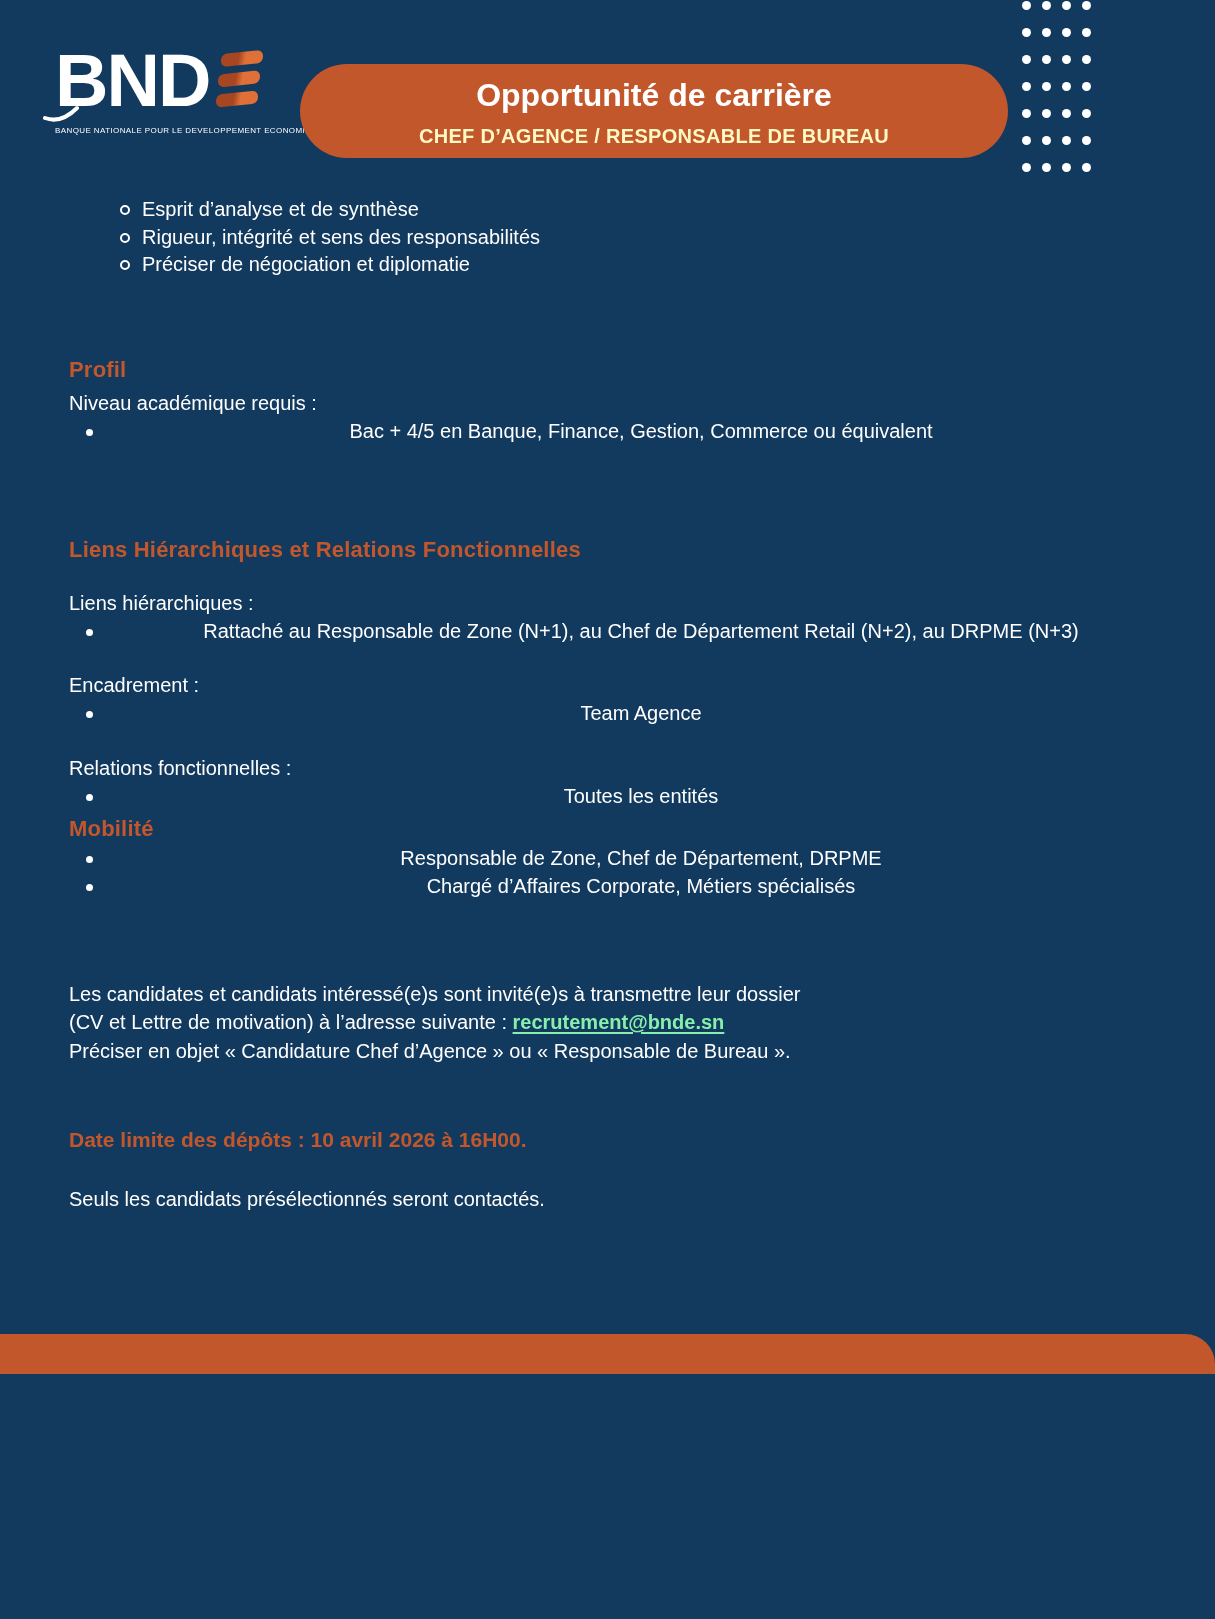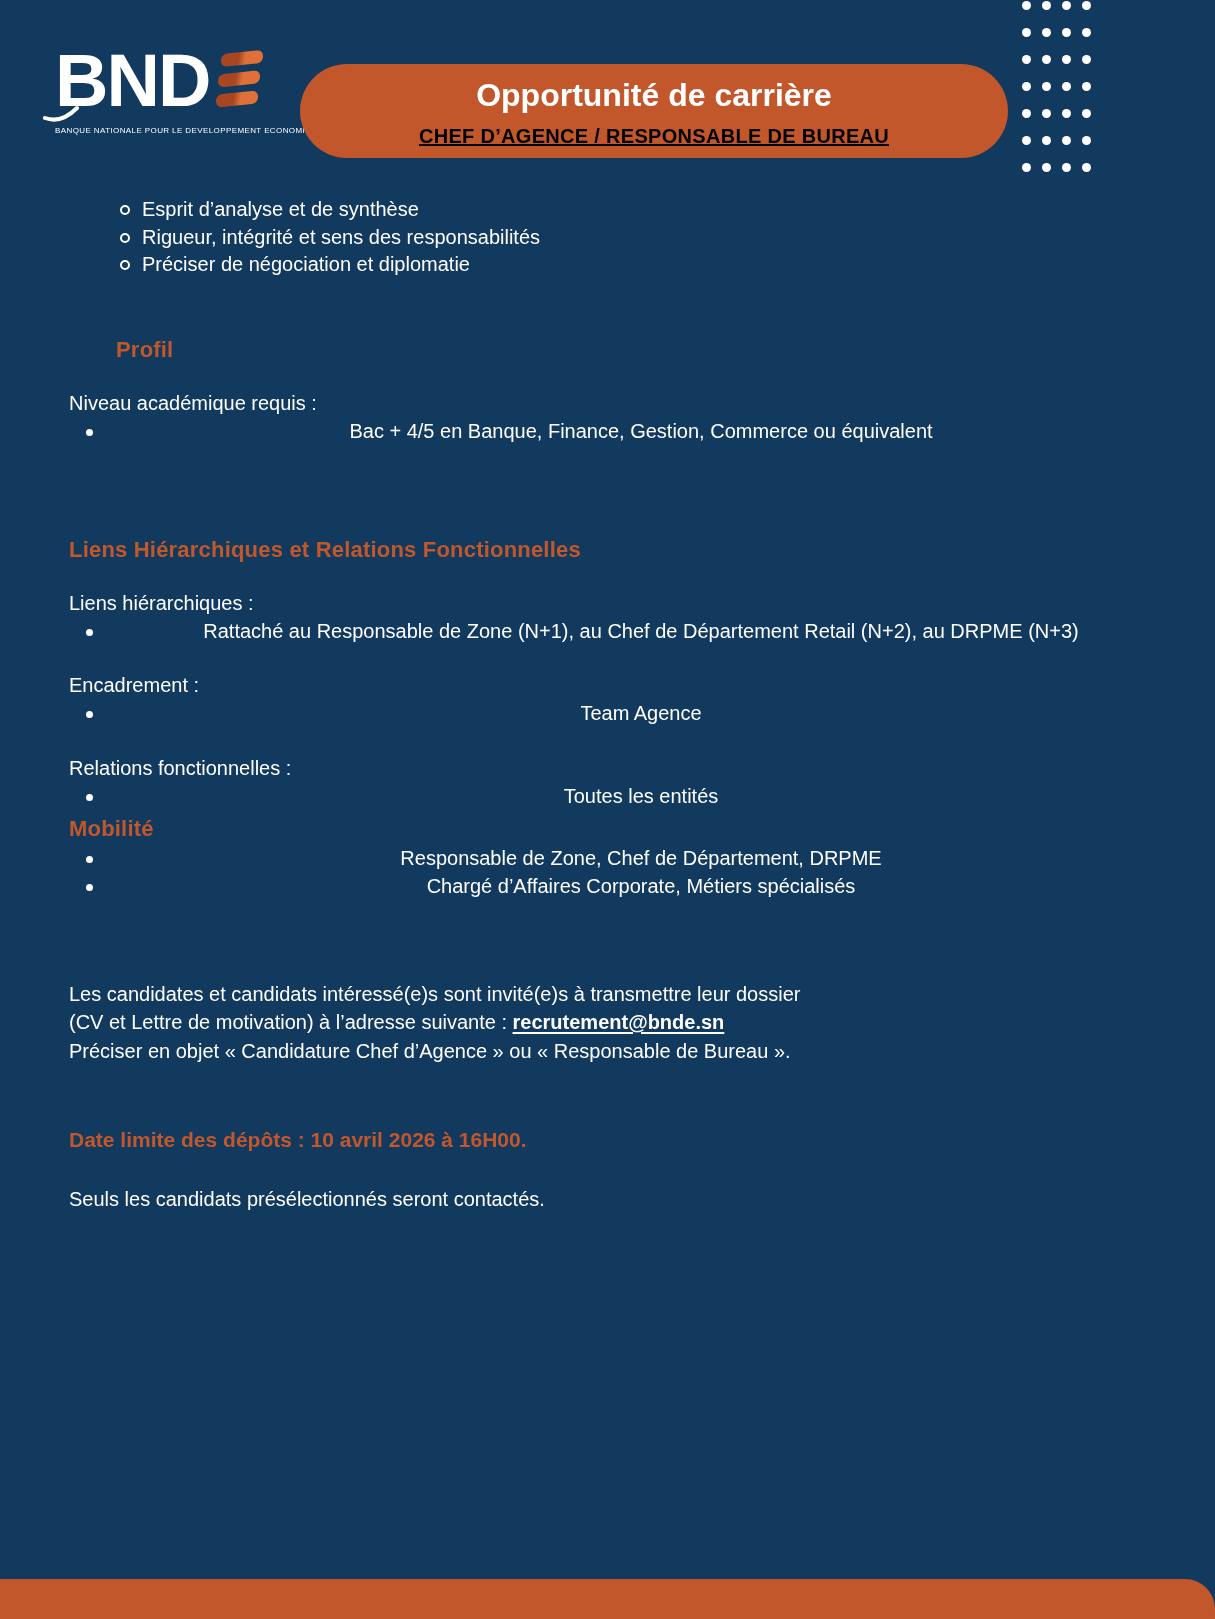--- a/index.html
+++ b/index.html
@@ -3,21 +3,21 @@
 <meta charset="utf-8">
 <style>
   * { margin:0; padding:0; box-sizing:border-box; }
   html,body { width:1215px; }
   body {
     font-family:"Liberation Sans", sans-serif;
     background:#12395E;
   }
   .page {
     position:relative;
-    width:1215px; height:1619px;
+    width:1215px; height:1374px;
     background:#12395E;
     color:#FFFFFF;
     overflow:hidden;
   }
 
   
   .logo { position:absolute; left:55px; top:44px; }
   .logo-row { display:flex; align-items:flex-start; }
   .wordmark {
     font-size:74px; font-weight:bold; line-height:1;
@@ -41,21 +41,21 @@
 
   
   .banner {
     position:absolute; left:300px; top:64px;
     width:708px; height:94px;
     background:#C2572C; border-radius:47px;
     display:flex; flex-direction:column; align-items:center; justify-content:center;
     text-align:center; padding-top:2px;
   }
   .banner-title { font-size:32px; font-weight:bold; color:#FFFFFF; line-height:1.2; }
-  .banner-subtitle { font-size:20px; font-weight:bold; color:#000000; letter-spacing:0.3px; margin-top:11px;text-decoration:underline; }
+  .banner-subtitle { font-size:20px; font-weight:bold; color:#fef9c3; letter-spacing:0.3px; margin-top:11px; }
 
   
   .dots {
     position:absolute; left:1022px; top:1px;
     display:grid; grid-template-columns:repeat(4, 9px); gap:18px 11px;
   }
   .dot { width:9px; height:9px; border-radius:50%; background:#FFFFFF; }
 
   
   .block { position:absolute; left:69px; right:40px; font-size:20px; line-height:27.5px; }
@@ -69,21 +69,21 @@
     content:""; position:absolute; left:-22px; top:9px;
     width:6px; height:6px; border:2px solid #FFFFFF; border-radius:50%;
   }
   ul.dot-list { padding-left:38px;text-align:center; }
   ul.dot-list li::before {
     content:""; position:absolute; left:-21px; top:11px;
     width:7px; height:7px; border-radius:50%; background:#FFFFFF;
   }
 
   .email-link {
-    color:#ffffff; font-weight:bold;
+    color:#86efac; font-weight:bold;
     text-decoration:underline; text-decoration-thickness:2px; text-underline-offset:3px;
     cursor:pointer;
   }
   .deadline { color:#C2572C; font-weight:bold; font-size:21px; }
 
   
   .bottom-bar {
     position:absolute; left:0; bottom:0;
     width:100%; height:40px;
     background:#C2572C; border-top-right-radius:30px;
@@ -146,21 +146,21 @@
     </div>
 
   <div class="block" style="top:196px;">
     <ul class="circle-list">
         <li>Esprit d’analyse et de synthèse</li>
         <li>Rigueur, intégrité et sens des responsabilités</li>
         <li>Préciser de négociation et diplomatie</li>
       </ul>
   </div>
 
-  <div class="block" style="top:336px;margin-left:47px;">
+  <div class="block" style="top:356px;">
     <div class="section-heading">Profil</div>
   </div>
 
   <div class="block" style="top:366px;">
     <div class="group-label">Niveau académique requis :</div>
     <ul class="dot-list">
         <li>Bac + 4/5 en Banque, Finance, Gestion, Commerce ou équivalent</li>
       </ul>
   </div>
 

